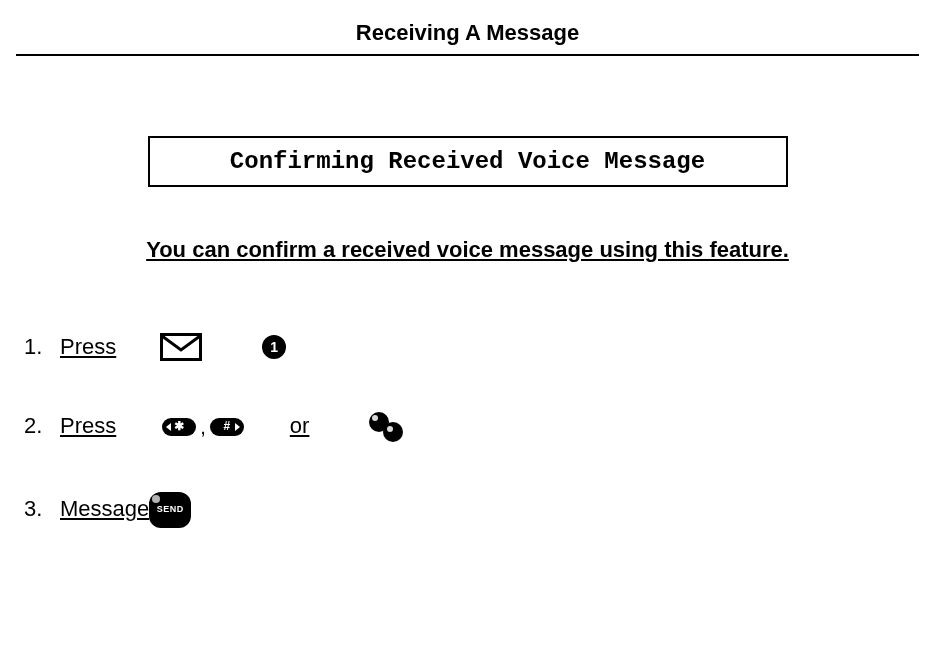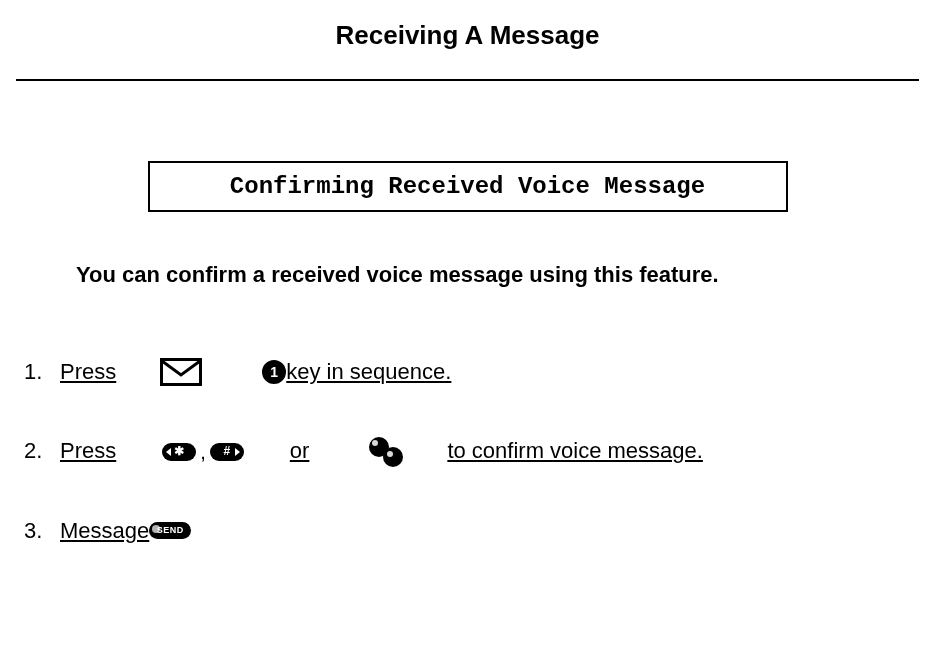--- a/index.html
+++ b/index.html
@@ -11,44 +11,45 @@
   }
   .page {
     width: 935px;
     box-sizing: border-box;
     padding: 12px 16px 40px 16px;
     font-family: Arial, Helvetica, sans-serif;
   }
   .page-title {
     text-align: center;
     font-weight: 700;
-    font-size: 26px;
-    padding: 8px 0 28px 0;
+    font-size: 22px;
+    padding: 8px 0 8px 0;
   }
   .hr {
     border: none;
     border-top: 2px solid #000;
     margin: 0 0 80px 0;
   }
   .subtitle-box {
     width: 580px;
     margin: 0 auto 50px auto;
     border: 2px solid #000;
     padding: 10px 28px;
     text-align: center;
     font-family: "Courier New", Courier, monospace;
     font-weight: 700;
     font-size: 24px;
   }
   .intro {
-    text-align: left;
+    text-align: center;
     font-weight: 700;
     font-size: 22px;
     margin: 6px auto 70px auto;
     padding: 0 60px;
+    text-decoration: underline;
   }
   .steps {
     font-family: Arial, Helvetica, sans-serif;
     font-size: 22px;
     line-height: 1.3;
     padding: 0 8px 0 8px;
   }
   .step {
     display: flex;
     align-items: center;
@@ -131,21 +132,21 @@
     background: #fff;
     border-radius: 50%;
     opacity: 0.85;
   }
   .navok .hl1 { left: 3px; top: 3px; }
   .navok .hl2 { right: 10px; bottom: 10px; }
   
   .sendkey {
     position: relative;
     display: inline-block;
-    width: 42px; height: 17px;
+    width: 42px; height: 36px;
     background: #000;
     border-radius: 12px / 12px;
   }
   .sendkey::before {
     content: "";
     position: absolute;
     left: 3px; top: 3px;
     width: 8px; height: 8px;
     background: #fff;
     border-radius: 50%;
@@ -190,21 +191,20 @@
       <span class="icon">
         <svg width="42" height="28" viewBox="0 0 42 28">
           <rect x="1.5" y="1.5" width="39" height="25" fill="none" stroke="#000" stroke-width="3"></rect>
           <polyline points="2,3 21,17 40,3" fill="none" stroke="#000" stroke-width="3"></polyline>
         </svg>
       </span>
       <span class="gap-lg"></span>
       <span class="icon">
         <span class="circ1">1</span>
       </span>
-      <span class="word-text"> key in sequence.</span>
     </div>
 
     <div class="step">
       <span class="num">2.</span>
       <span class="word-press">Press</span>
       <span class="gap-md"></span>
       <span class="icon">
         <span class="loz">
           <span class="tri-l"></span>
           <span class="sym">✱</span>
@@ -222,21 +222,20 @@
       <span class="gap-lg"></span>
       <span class="icon">
         <span class="navok">
           <span class="b1"></span>
             <span class="b2"></span>
           <span class="hl1"></span>
             <span class="hl2"></span>
         </span>
       </span>
       <span class="gap-md"></span>
-      <span class="word-text">to confirm voice message.</span>
     </div>
 
     <div class="step" style="margin-bottom:0;">
       <span class="num">3.</span>
       <span class="word-pressing">Message </span>
       <span class="icon">
         <span class="sendkey">
           <span class="lbl">SEND</span>
         </span>
       </span>

